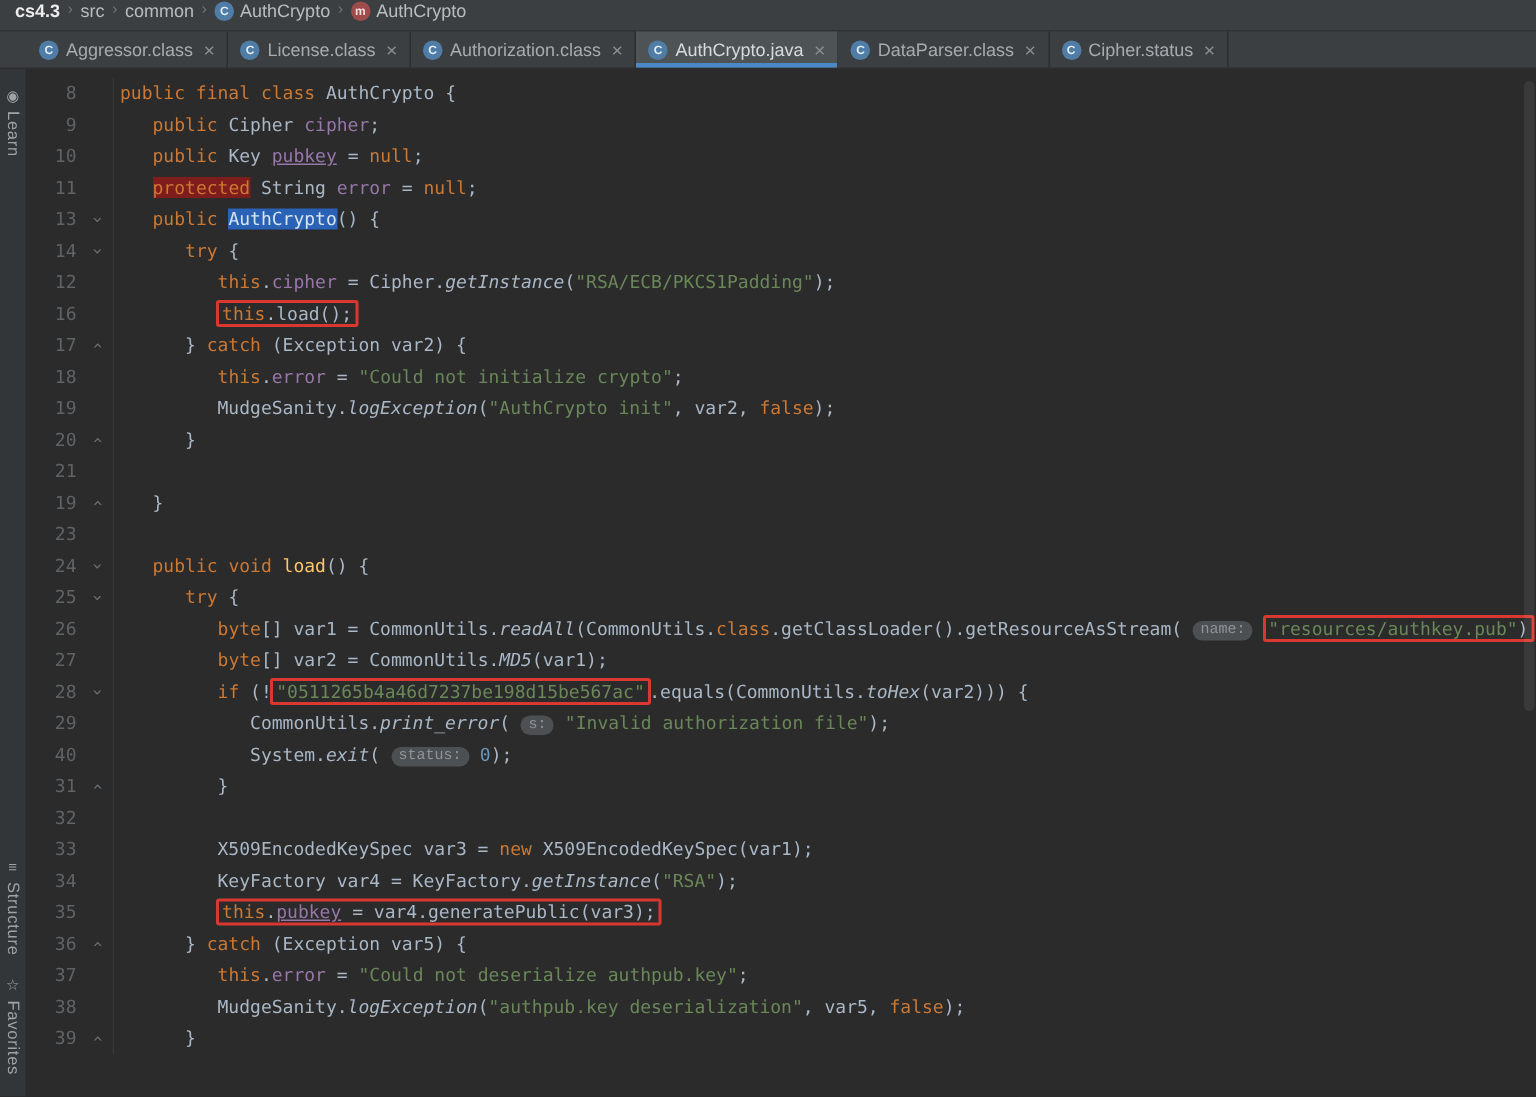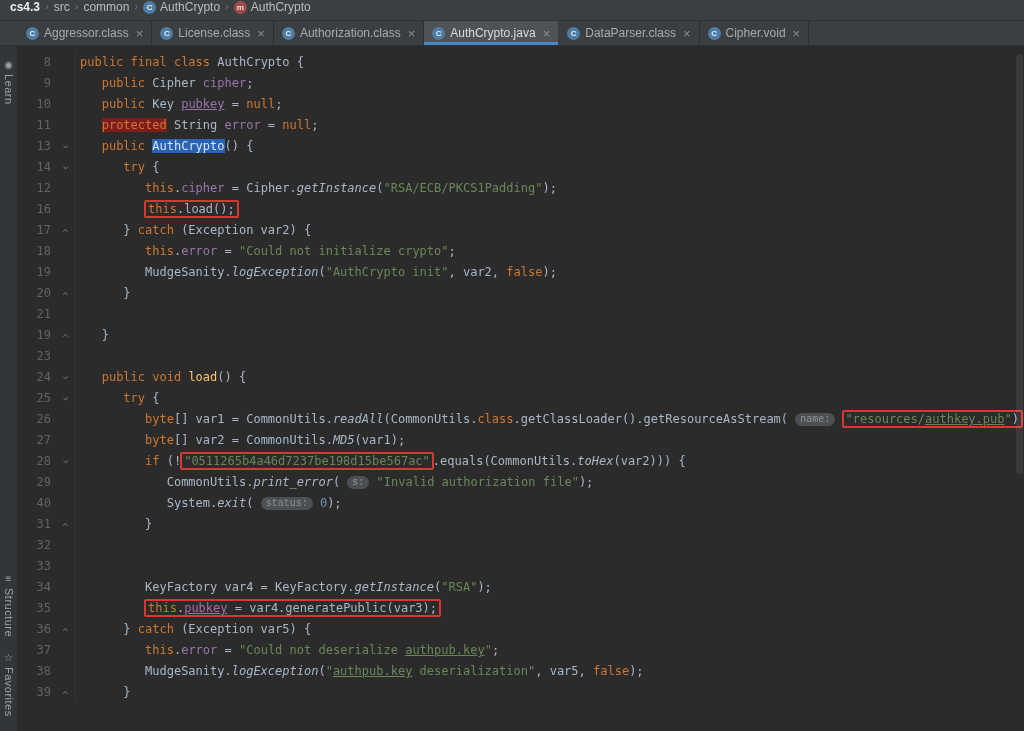--- a/index.html
+++ b/index.html
@@ -38,21 +38,21 @@
   .gutter{flex:none;width:58px;display:flex;border-right:1px solid #343637}
   .lnum{width:38px;text-align:right;color:#606366;padding-right:5px}
   .fold{width:18px;text-align:center;color:#6a6e72;font-size:12px}
   .fold.fd{transform:rotate(90deg)}
   .fold.fu{transform:rotate(-90deg)}
   .code{white-space:pre;color:#a9b7c6;padding-left:4px}
   
   .tk-kw{color:#cc7832}
   .tk-def{color:#a9b7c6}
   .tk-str{color:#6a8759}
-  .tk-stru{color:#6a8759;text-decoration:underline}
+  .tk-stru{color:#6a8759;}
   .tk-fld{color:#9876aa}
   .tk-fldu{color:#9876aa;text-decoration:underline}
   .tk-mdecl{color:#ffc66b}
   .tk-msel{color:#d8e4f2;background:#2a62b5}
   .tk-sit{color:#a9b7c6;font-style:italic}
   .tk-num{color:#6897bb}
   .tk-hlkw{color:#cc7832;background:#7f1d1d}
   .tk-hint{background:#4c5053;color:#8f949a;border-radius:8px;padding:1px 5px;
     font-size:10px;font-family:Liberation Mono, monospace;vertical-align:1px}
   .redbox{border:2px solid #d93830;border-radius:2px;padding:0 2px;margin:-2px -1px}
@@ -111,21 +111,21 @@
       <span class="tab-label">AuthCrypto.java</span>
       <span class="tab-close">×</span>
     </div>
     <div class="tab">
       <span class="mini-icon class">C</span>
       <span class="tab-label">DataParser.class</span>
       <span class="tab-close">×</span>
     </div>
     <div class="tab">
       <span class="mini-icon class">C</span>
-      <span class="tab-label">Cipher.void</span>
+      <span class="tab-label">Cipher.status</span>
       <span class="tab-close">×</span>
     </div>
   </div>
 
 <div class="main">
   <div class="stripe">
     <div class="stripe-group">
         <div class="stripe-btn">
           <span class="stripe-icon">◉</span>
           <span class="stripe-label">Learn</span>
@@ -309,20 +309,21 @@
           <span class="lnum">32</span>
           <span class="fold"></span>
         </span>
         <span class="code"></span>
       </div>
       <div class="line">
         <span class="gutter">
           <span class="lnum">33</span>
           <span class="fold"></span>
         </span>
+        <span class="code"><span class="tk-def">         X509EncodedKeySpec var3 = </span><span class="tk-kw">new</span><span class="tk-def"> X509EncodedKeySpec(var1);</span></span>
       </div>
       <div class="line">
         <span class="gutter">
           <span class="lnum">34</span>
           <span class="fold"></span>
         </span>
         <span class="code"><span class="tk-def">         KeyFactory var4 = KeyFactory.</span><span class="tk-sit">getInstance</span><span class="tk-def">(</span><span class="tk-str">"RSA"</span><span class="tk-def">);</span></span>
       </div>
       <div class="line">
         <span class="gutter">

